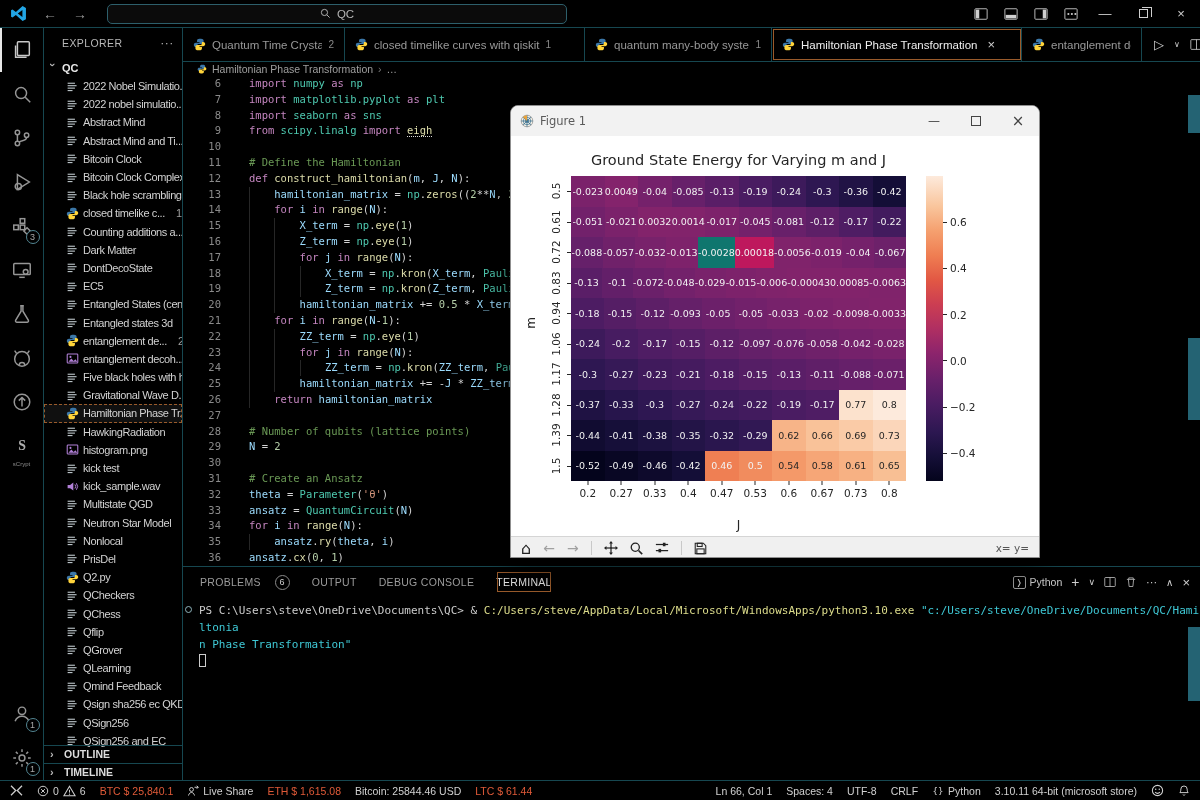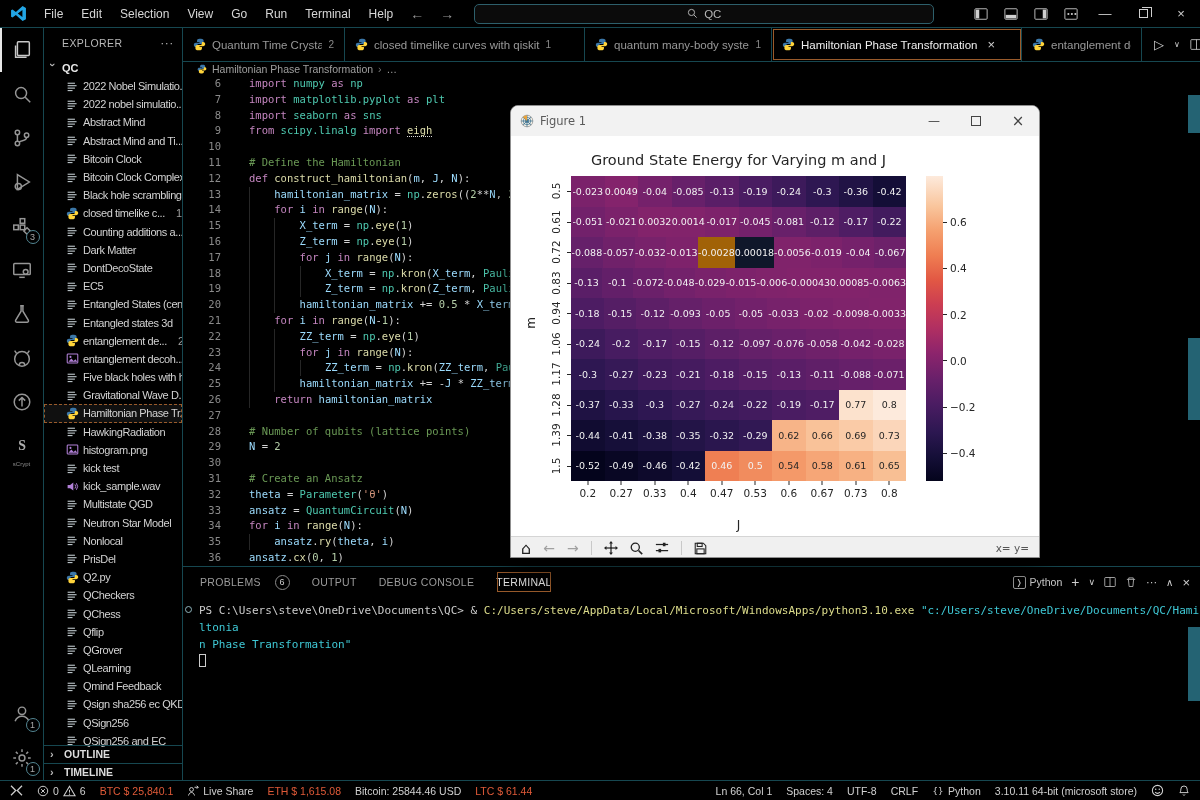--- a/index.html
+++ b/index.html
@@ -156,30 +156,20 @@
 <body>
 
 <div id="app">
 
   <div id="titlebar">
     <span id="vscode-logo">
       <svg width="17" height="17" viewBox="0 0 24 24">
           <path fill="#22a5e4" d="M17.8 1.5 8.3 10 3.6 6.4 1.5 7.5v9l2.1 1.1L8.3 14l9.5 8.5 4.7-2.3v-16zM17.5 7v10L11 12z"></path>
         </svg>
     </span>
-    <div id="menubar" style="display: flex;">
-        <span class="menu-item">File</span>
-        <span class="menu-item">Edit</span>
-        <span class="menu-item">Selection</span>
-        <span class="menu-item">View</span>
-        <span class="menu-item">Go</span>
-        <span class="menu-item">Run</span>
-        <span class="menu-item">Terminal</span>
-        <span class="menu-item">Help</span>
-      </div>
     <span class="nav-arrow">←</span>
     <span class="nav-arrow">→</span>
     <div id="cmd-center">
       <span>
         <svg width="11" height="11" viewBox="0 0 16 16">
             <circle cx="6.5" cy="6.5" r="4.5" fill="none" stroke="#b5b5b5" stroke-width="1.4"></circle>
             <line x1="10" y1="10" x2="14" y2="14" stroke="#b5b5b5" stroke-width="1.4"></line>
           </svg>
       </span>
       <span>QC</span>
@@ -1087,22 +1077,22 @@
             <div class="hm-cell" style="background: rgb(79, 29, 100); color: rgb(242, 242, 242);">-0.17</div>
             <div class="hm-cell" style="background: rgb(66, 27, 94); color: rgb(242, 242, 242);">-0.22</div>
           </div>
           <span class="ytick" style="top: 39.75px; right: calc(100% + 2px);">0.61</span>
           <span class="ytick-mark" style="top: 45.75px;"></span>
           <div class="hm-row">
             <div class="hm-cell" style="background: rgb(102, 32, 106); color: rgb(242, 242, 242);">-0.088</div>
             <div class="hm-cell" style="background: rgb(112, 33, 106); color: rgb(242, 242, 242);">-0.057</div>
             <div class="hm-cell" style="background: rgb(120, 34, 107); color: rgb(242, 242, 242);">-0.032</div>
             <div class="hm-cell" style="background: rgb(126, 34, 107); color: rgb(242, 242, 242);">-0.013</div>
-            <div class="hm-cell" style="background: #a16207; color: rgb(242, 242, 242);">-0.0028</div>
-            <div class="hm-cell" style="background: #0f172a; color: rgb(242, 242, 242);">0.00018</div>
+            <div class="hm-cell" style="background: #0f766e; color: rgb(242, 242, 242);">-0.0028</div>
+            <div class="hm-cell" style="background: #be185d; color: rgb(242, 242, 242);">0.00018</div>
             <div class="hm-cell" style="background: rgb(128, 35, 107); color: rgb(242, 242, 242);">-0.0056</div>
             <div class="hm-cell" style="background: rgb(124, 34, 107); color: rgb(242, 242, 242);">-0.019</div>
             <div class="hm-cell" style="background: rgb(117, 33, 107); color: rgb(242, 242, 242);">-0.04</div>
             <div class="hm-cell" style="background: rgb(109, 33, 106); color: rgb(242, 242, 242);">-0.067</div>
           </div>
           <span class="ytick" style="top: 70.25px; right: calc(100% + 2px);">0.72</span>
           <span class="ytick-mark" style="top: 76.25px;"></span>
           <div class="hm-row">
             <div class="hm-cell" style="background: rgb(90, 30, 103); color: rgb(242, 242, 242);">-0.13</div>
             <div class="hm-cell" style="background: rgb(99, 31, 105); color: rgb(242, 242, 242);">-0.1</div>

